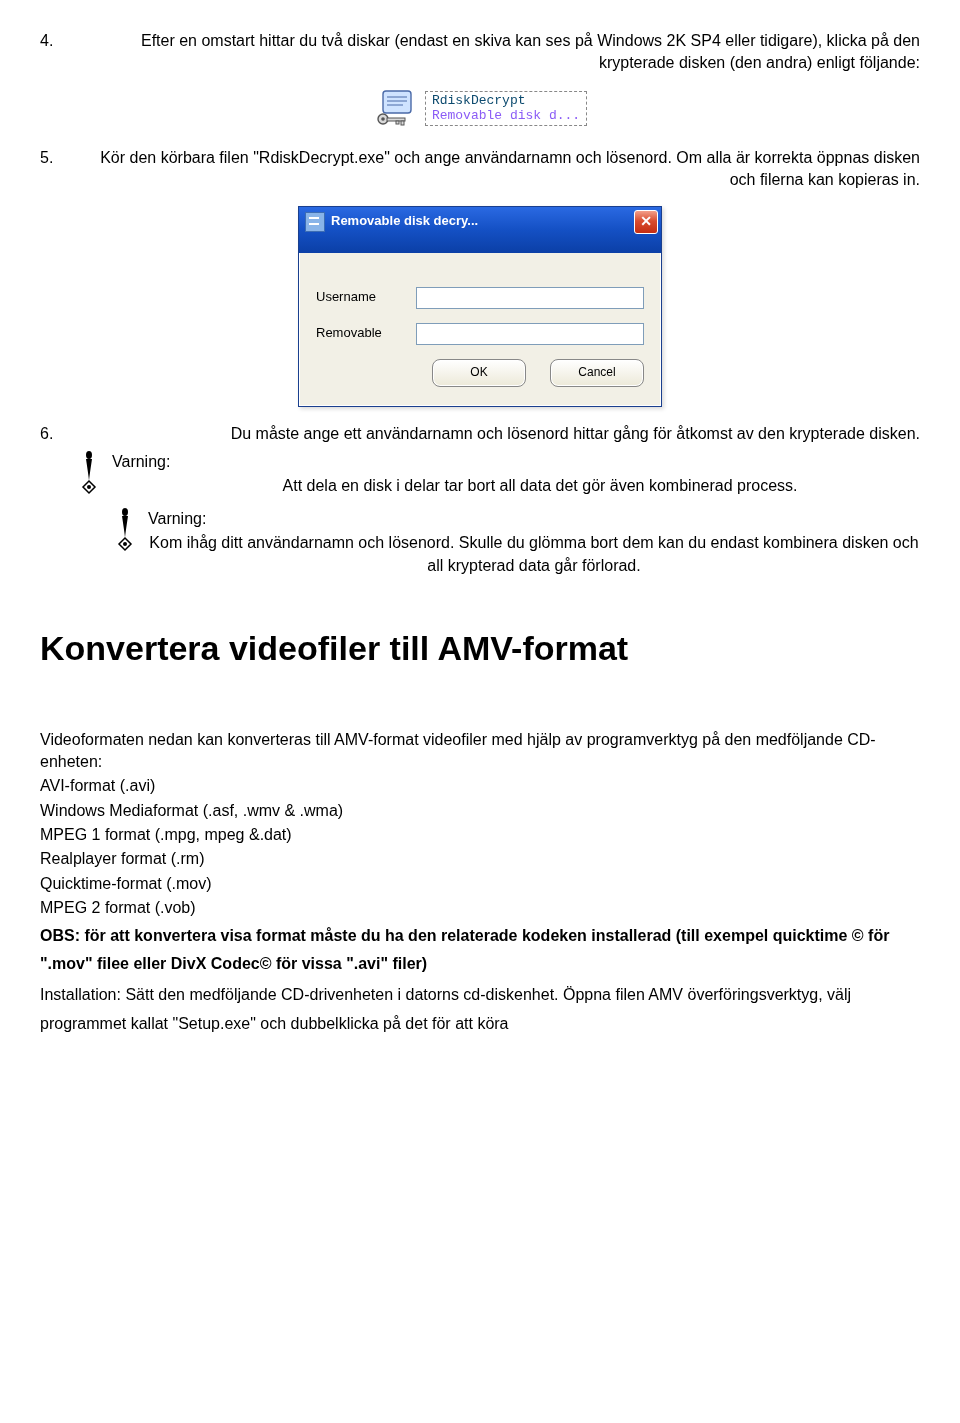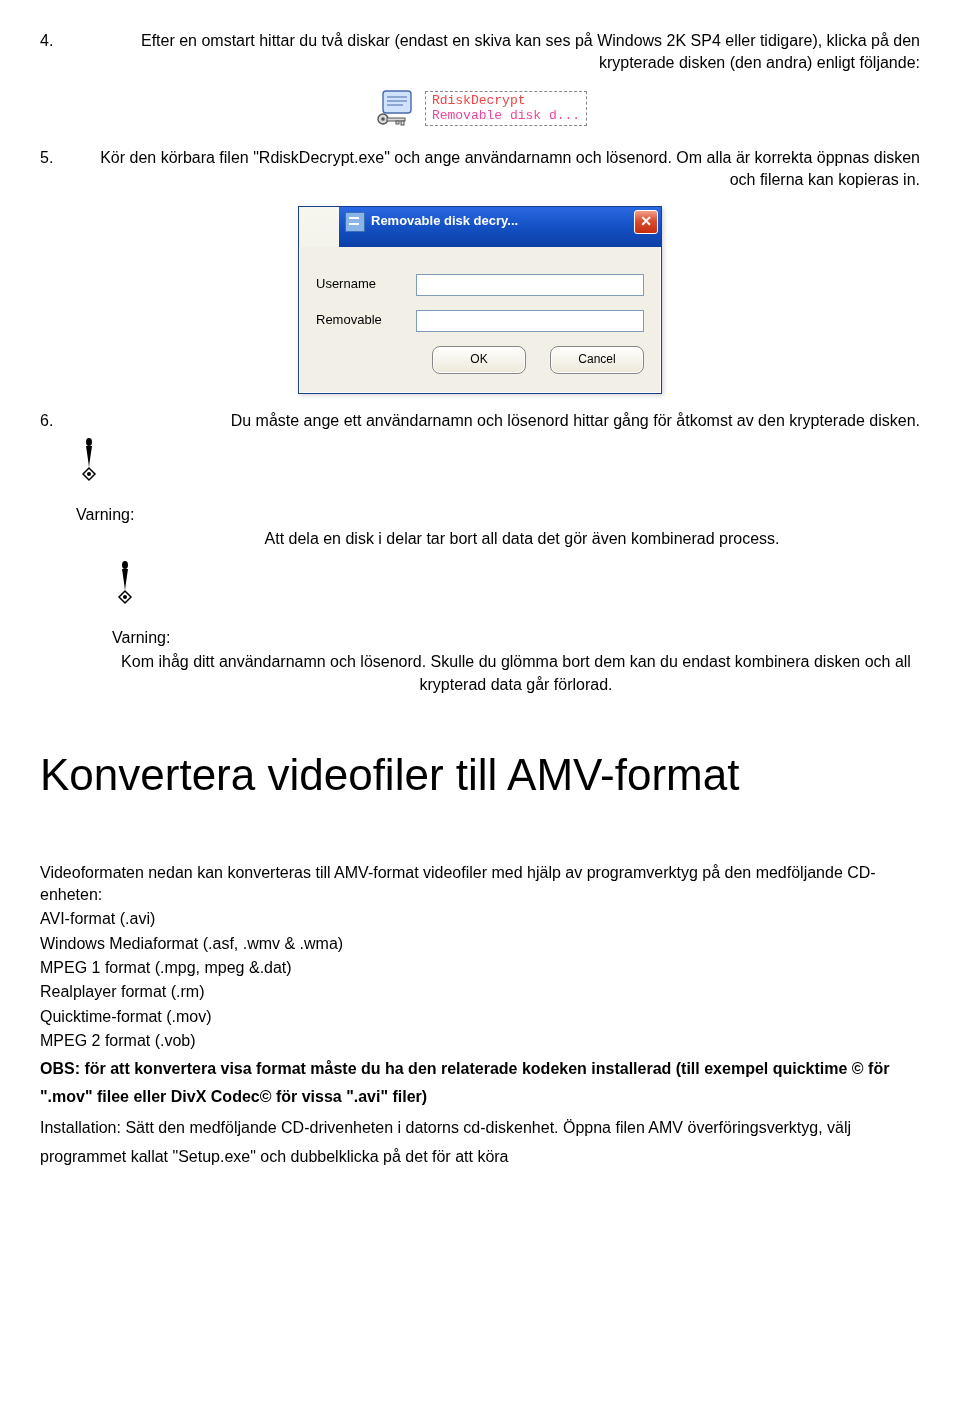--- a/index.html
+++ b/index.html
@@ -36,40 +36,39 @@
     align-items: center;
     gap: 6px;
   }
   .rdisk-label-box {
     border: 1px dashed #888;
     padding: 2px 6px 2px 6px;
     font-family: "Courier New", monospace;
     font-size: 13px;
     line-height: 1.1;
   }
-  .rdisk-line1 { color: #ef4444; }
-  .rdisk-line2 { color: #ec4899; }
+  .rdisk-line1 { color: #0c4a6e; }
+  .rdisk-line2 { color: #8b5cf6; }
   .icon-svg { display: block; }
 
   .dialog {
     width: 362px;
     margin: 14px auto 16px auto;
     border: 1px solid #1a3f8e;
     font-size: 13px;
     background: linear-gradient(#f7f6ef, #ece9d8);
     box-shadow: 2px 2px 4px rgba(0,0,0,0.15);
   }
   .titlebar {
     background: linear-gradient(to bottom, #2a69e2, #1450c4 50%, #0b3fa6);
     color: #fff;
     display: flex;
     align-items: center;
     height: 30px;
-    padding: 0 3px 10px 6px;
-    margin-left: 40px;
+    padding: 0 3px 16px 6px;
   }
   .titlebar .tb-icon {
     width: 18px; height: 18px;
     background: #89b4e8;
     margin-right: 6px;
     border: 1px solid #3d6db3;
     position: relative;
   }
   .titlebar .tb-icon::before,
   .titlebar .tb-icon::after {
@@ -93,21 +92,21 @@
     background: linear-gradient(to bottom, #f39f8a, #d94d2f 45%, #c42d12);
     border: 1px solid #fff;
     border-radius: 3px;
     color: #fff;
     font-weight: bold;
     font-size: 14px;
     line-height: 20px;
     text-align: center;
   }
   .dialog-body {
-    padding: 27px 16px 18px 16px;
+    padding: 34px 16px 18px 16px;
     background: #f2f0e6;
     border: 1px solid #fff;
     border-top: none;
   }
   .field-row {
     display: flex;
     align-items: center;
     margin-bottom: 14px;
   }
   .field-row label {
@@ -136,40 +135,39 @@
     border-radius: 8px;
     font-size: 12px;
     text-align: center;
     line-height: 24px;
     box-shadow: inset 0 0 0 1px #fff;
   }
 
   .warn-block {
     display: flex;
     margin: 6px 0 10px 36px;
-    gap: 22px;
-    flex-direction: column;
+    gap: 10px;
   }
   .warn-block.second {
     margin-left: 72px;
     margin-top: 8px;
   }
   .warn-icon {
     flex-shrink: 0;
     width: 26px;
     height: 44px;
   }
   .warn-content { flex: 1; }
   .warn-label { display: block; margin-bottom: 2px; }
   .warn-text { display: block; margin-left: 48px; text-align: center; }
   .warn-text.tight { margin-left: 0; }
 
   .big-heading {
-    font-size: 44px;
-    font-weight: normal;
+    font-size: 34px;
+    font-weight: bold;
     margin: 48px 0 56px 0;
   }
   p { margin: 0 0 2px 0; }
   .para-block { margin-bottom: 2px; }
   .mt40 { }
 </style>
 </head>
 <body>
 
 <div class="num-para">

